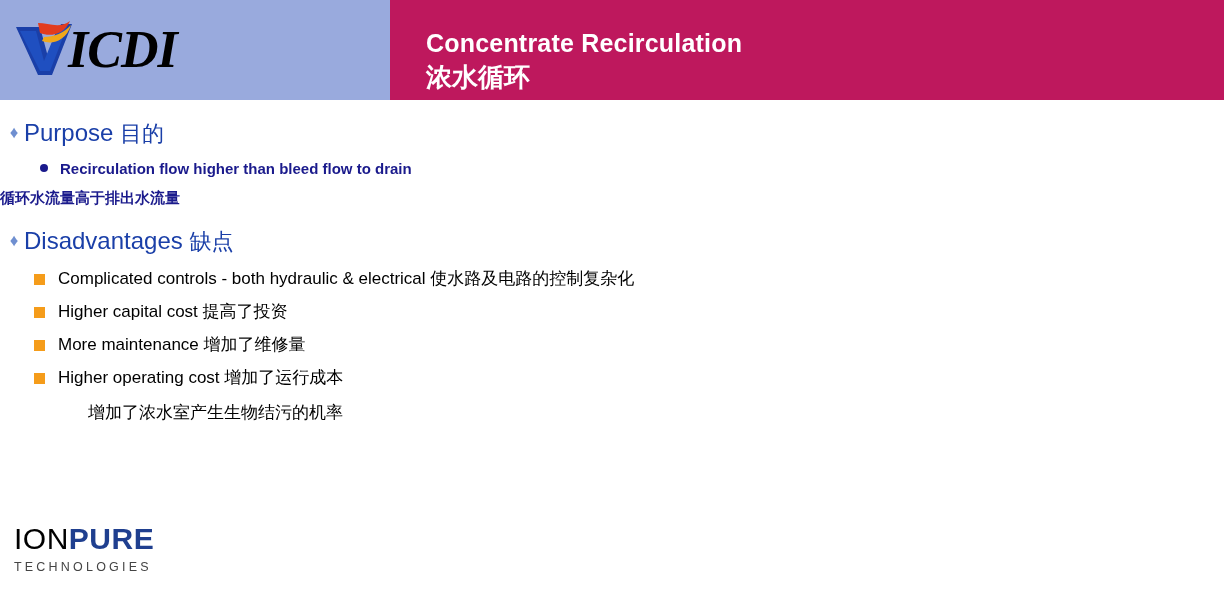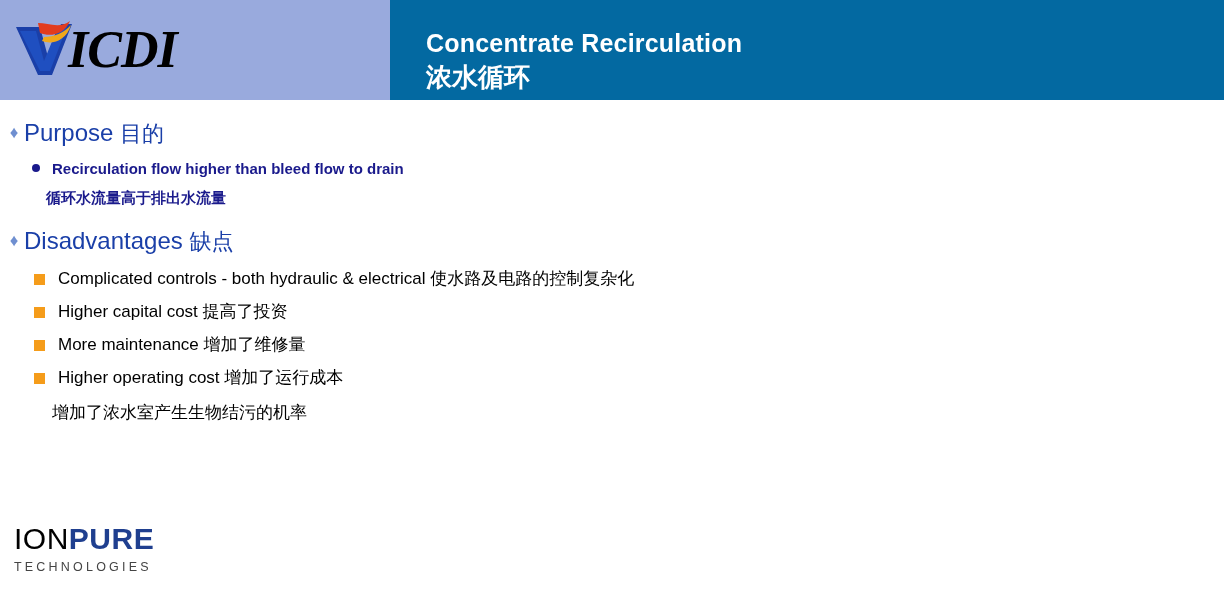--- a/index.html
+++ b/index.html
@@ -15,21 +15,21 @@
     position: relative;
   }
 
   
   .header {
     position: absolute;
     left: 0;
     top: 0;
     width: 1224px;
     height: 100px;
-    background: #0369a1;
+    background: #be185d;
     display: flex;
     align-items: stretch;
   }
   .logo-block {
     width: 390px;
     height: 100px;
     background: #99aadd;
     position: relative;
     display: flex;
     align-items: center;
@@ -137,21 +137,21 @@
   .lvl2 .lvl2-text {
     font-size: 17px;
     color: #000000;
     font-family: "Liberation Sans", sans-serif;
     line-height: 22px;
   }
 
   .lvl3 {
     display: flex;
     align-items: flex-start;
-    padding-left: 32px;
+    padding-left: 40px;
     margin-top: 10px;
   }
   .lvl3 .dot {
     flex: 0 0 14px;
     width: 14px;
     margin-top: 5px;
     margin-right: 6px;
   }
   .lvl3 .dot i {
     display: block;
@@ -161,31 +161,30 @@
     background: #1a1a8c;
   }
   .lvl3 .lvl3-text {
     font-size: 15px;
     font-weight: bold;
     color: #1a1a8c;
     font-family: "Liberation Sans", sans-serif;
     line-height: 20px;
   }
   .lvl3-sub {
-    padding-left: 46px;
     margin-top: 9px;
     font-size: 15px;
     font-weight: bold;
     color: #1a1a8c;
     font-family: "DejaVu Sans", sans-serif;
     line-height: 20px;
   }
 
   .indent-note {
-    padding-left: 52px;
+    padding-left: 88px;
     margin-top: 12px;
     font-size: 17px;
     color: #000000;
     font-family: "DejaVu Sans", sans-serif;
     line-height: 22px;
   }
 
   
   .footer-logo {
     position: absolute;

